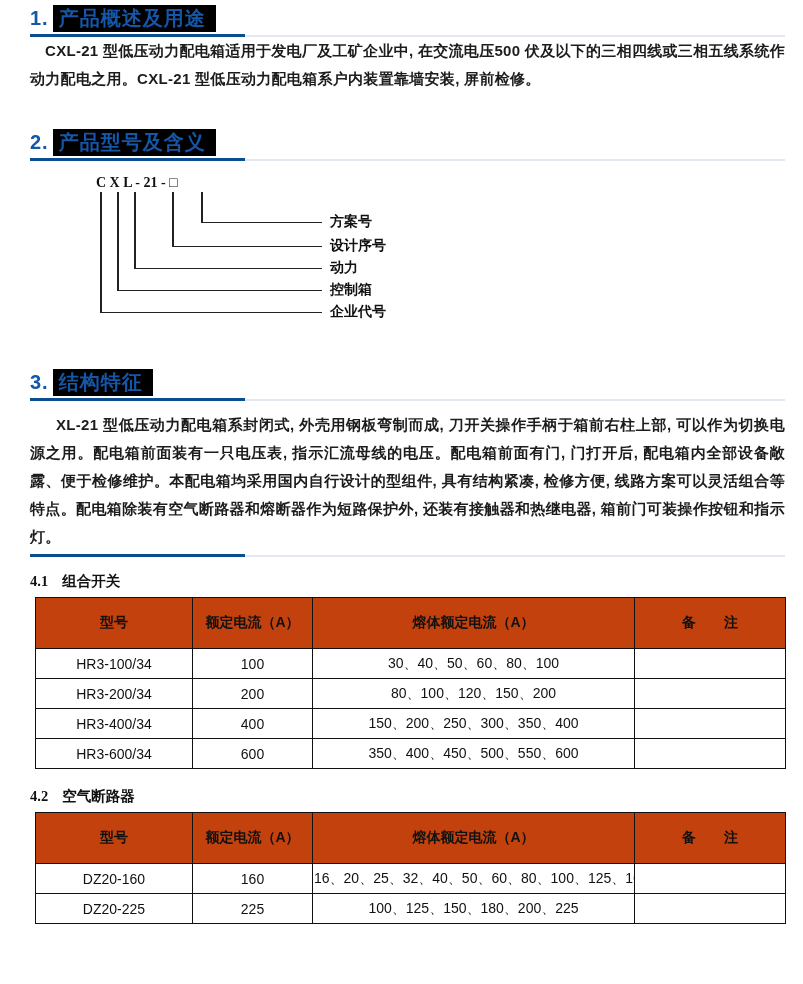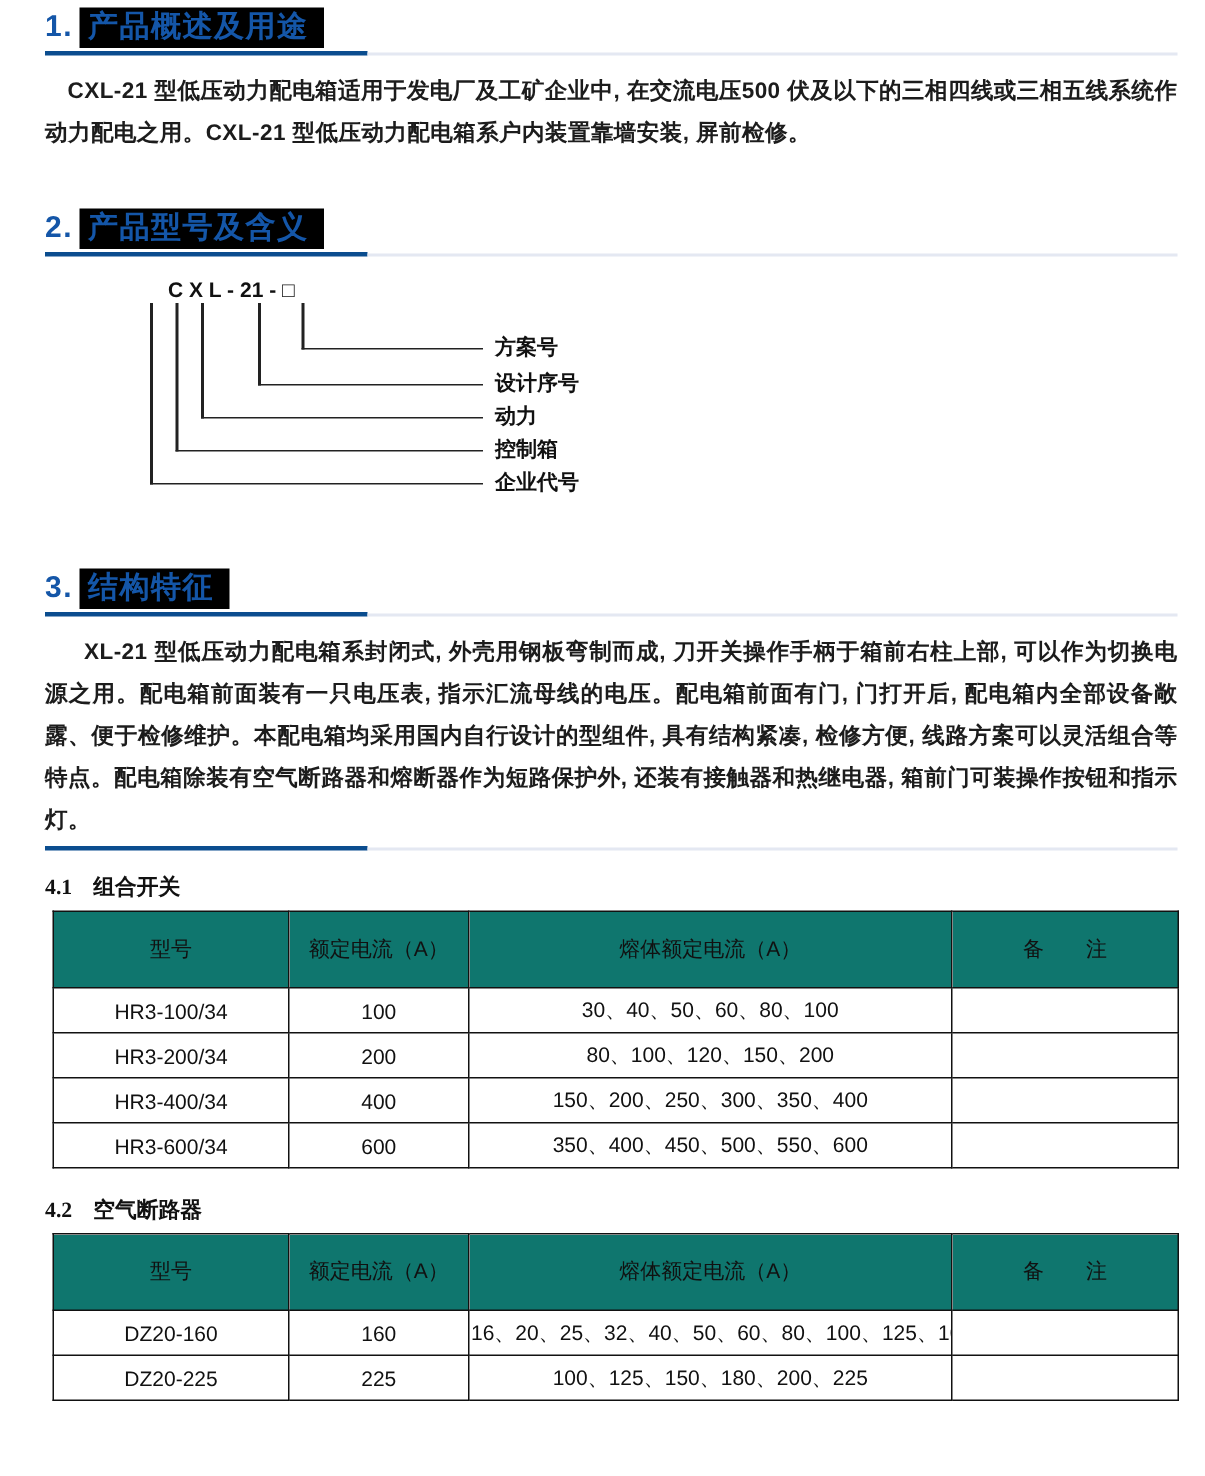--- a/index.html
+++ b/index.html
@@ -26,59 +26,59 @@
   
   .para{
     font-size:15px;font-weight:700;line-height:28px;
     text-align:justify;color:#1c1c1c;letter-spacing:0.3px;
   }
   .para.ind1{text-indent:15px;}
   .para.ind2{text-indent:26px;}
   
   .diagram{position:relative;height:158px;margin-top:14px;}
   .model-code{
-    position:absolute;left:82px;top:0;
-    font-family:Liberation Sans, sans-serif;
+    position:absolute;left:66px;top:0;
+    font-family:Liberation Serif, serif;
     font-size:14px;font-weight:700;color:#111;white-space:pre;
   }
   .vline{position:absolute;width:1.5px;background:#222;}
   .hline{position:absolute;height:1.5px;background:#222;}
   .dlabel{position:absolute;font-size:14px;font-weight:700;color:#111;}
   
   .sub-label{font-size:14.5px;font-weight:700;color:#111;font-family:Liberation Serif, serif;}
   .sub-label .sub-idx{margin-right:14px;}
   
   table.dtable{
     border-collapse:collapse;table-layout:fixed;
     width:750px;margin-left:5px;
     border:1.5px solid #111;
   }
   table.dtable th,table.dtable td{
     border:1px solid #111;text-align:center;vertical-align:middle;
     font-size:14px;color:#111;overflow:hidden;white-space:nowrap;
   }
-  table.dtable th{height:48px;background:#0f766e;font-weight:400;}
+  table.dtable th{height:48px;background:#c2410c;font-weight:700;}
   table.dtable td{height:27px;font-weight:400;}
   .mt-sec2{margin-top:36px;}
   .mt-sec3{margin-top:36px;}
   .mt-sec4{margin-top:16px;}
 </style>
 </head>
 <body>
 
 <div class="page">
 
   <div class="sec-head">
     <span class="sec-num">1.</span><span class="hl">产品概述及用途</span>
   </div>
   <div class="rule">
     <div class="rule-dark"></div>
     <div class="rule-light"></div>
   </div>
-  <div class="para ind1" style="margin-top:10px;">CXL-21 型低压动力配电箱适用于发电厂及工矿企业中, 在交流电压500 伏及以下的三相四线或三相五线系统作动力配电之用。CXL-21 型低压动力配电箱系户内装置靠墙安装, 屏前检修。</div>
+  <div class="para ind1" style="">CXL-21 型低压动力配电箱适用于发电厂及工矿企业中, 在交流电压500 伏及以下的三相四线或三相五线系统作动力配电之用。CXL-21 型低压动力配电箱系户内装置靠墙安装, 屏前检修。</div>
 
   <div class="sec-head mt-sec2">
     <span class="sec-num">2.</span><span class="hl">产品型号及含义</span>
   </div>
   <div class="rule">
     <div class="rule-dark"></div>
     <div class="rule-light"></div>
   </div>
 
   <div class="diagram">

